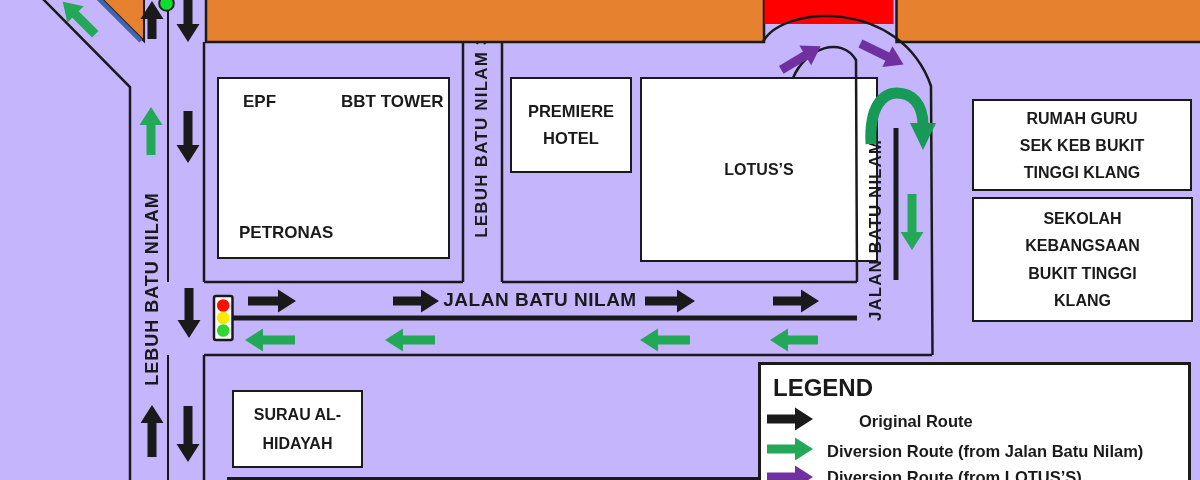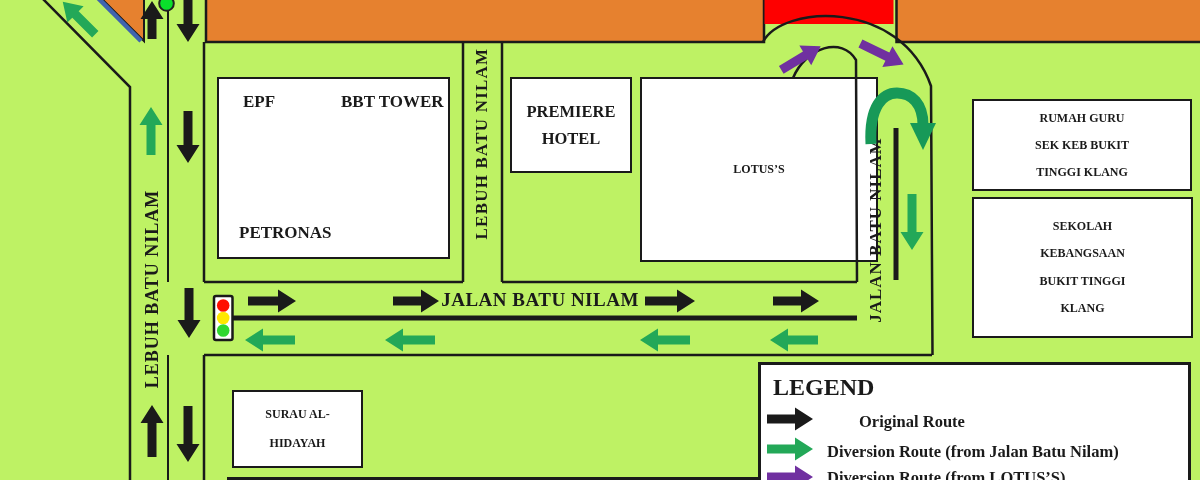--- a/index.html
+++ b/index.html
@@ -1,38 +1,38 @@
 <!DOCTYPE html>
 <html style="--c-orange: #E6812F; --c-red: #FE0000; --c-black: #1A1A1A; --c-green: #23A858; --c-arch: #179958; --c-purple: #7030A0; --c-blue: #4064AE;"><head>
 <meta charset="utf-8">
 <style>
   html,body{margin:0;padding:0;background:#fff;}
   #canvas{
-    position:relative;width:1200px;height:480px;background:#bef264;overflow:hidden;
-    font-family:Liberation Serif, serif;font-weight:700;color:#1a1a1a;
+    position:relative;width:1200px;height:480px;background:#c4b5fd;overflow:hidden;
+    font-family:Liberation Sans, sans-serif;font-weight:700;color:#1a1a1a;
   }
   #overlay{position:absolute;left:0;top:0;width:1200px;height:480px;pointer-events:none;z-index:5;}
   .box{
     position:absolute;background:#fff;border:2.5px solid #1a1a1a;box-sizing:border-box;
     display:flex;flex-direction:column;align-items:center;justify-content:center;
     text-align:center;z-index:2;
   }
-  .box .ln{display:block;font-size:12px;line-height:27px;white-space:nowrap;}
+  .box .ln{display:block;font-size:16px;line-height:27px;white-space:nowrap;}
   .freelabel{position:absolute;font-size:17px;white-space:nowrap;z-index:3;}
   .vlabel{
     position:absolute;transform:translate(-50%,-50%) rotate(-90deg);
     white-space:nowrap;z-index:3;font-size:17px;letter-spacing:1px;
   }
   #epf-box{left:217px;top:77px;width:233px;height:182px;}
   #premiere-box{left:510px;top:77px;width:122px;height:96px;}
   #premiere-box .ln{font-size:16.5px;line-height:27px;}
   #lotus-box{left:640px;top:77px;width:238px;height:185px;}
   #rumah-box{left:972px;top:99px;width:220px;height:92px;}
   #rumah-box .ln{line-height:27px;}
-  #sekolah-box{left:972px;top:197px;width:221px;height:141px;}
+  #sekolah-box{left:972px;top:197px;width:221px;height:125px;}
   #sekolah-box .ln{line-height:27.5px;}
   #surau-box{left:232px;top:390px;width:131px;height:78px;}
   #surau-box .ln{line-height:29px;}
   #legend-box{
     position:absolute;left:758px;top:362px;width:433px;height:130px;
     background:#fff;border:3px solid #1a1a1a;box-sizing:border-box;z-index:2;
   }
   #legend-title{position:absolute;left:12px;top:9px;font-size:24px;}
   .legend-label{position:absolute;left:66px;font-size:16.5px;white-space:nowrap;}
   #legend-label-0{top:47px;margin-left:32px;}

